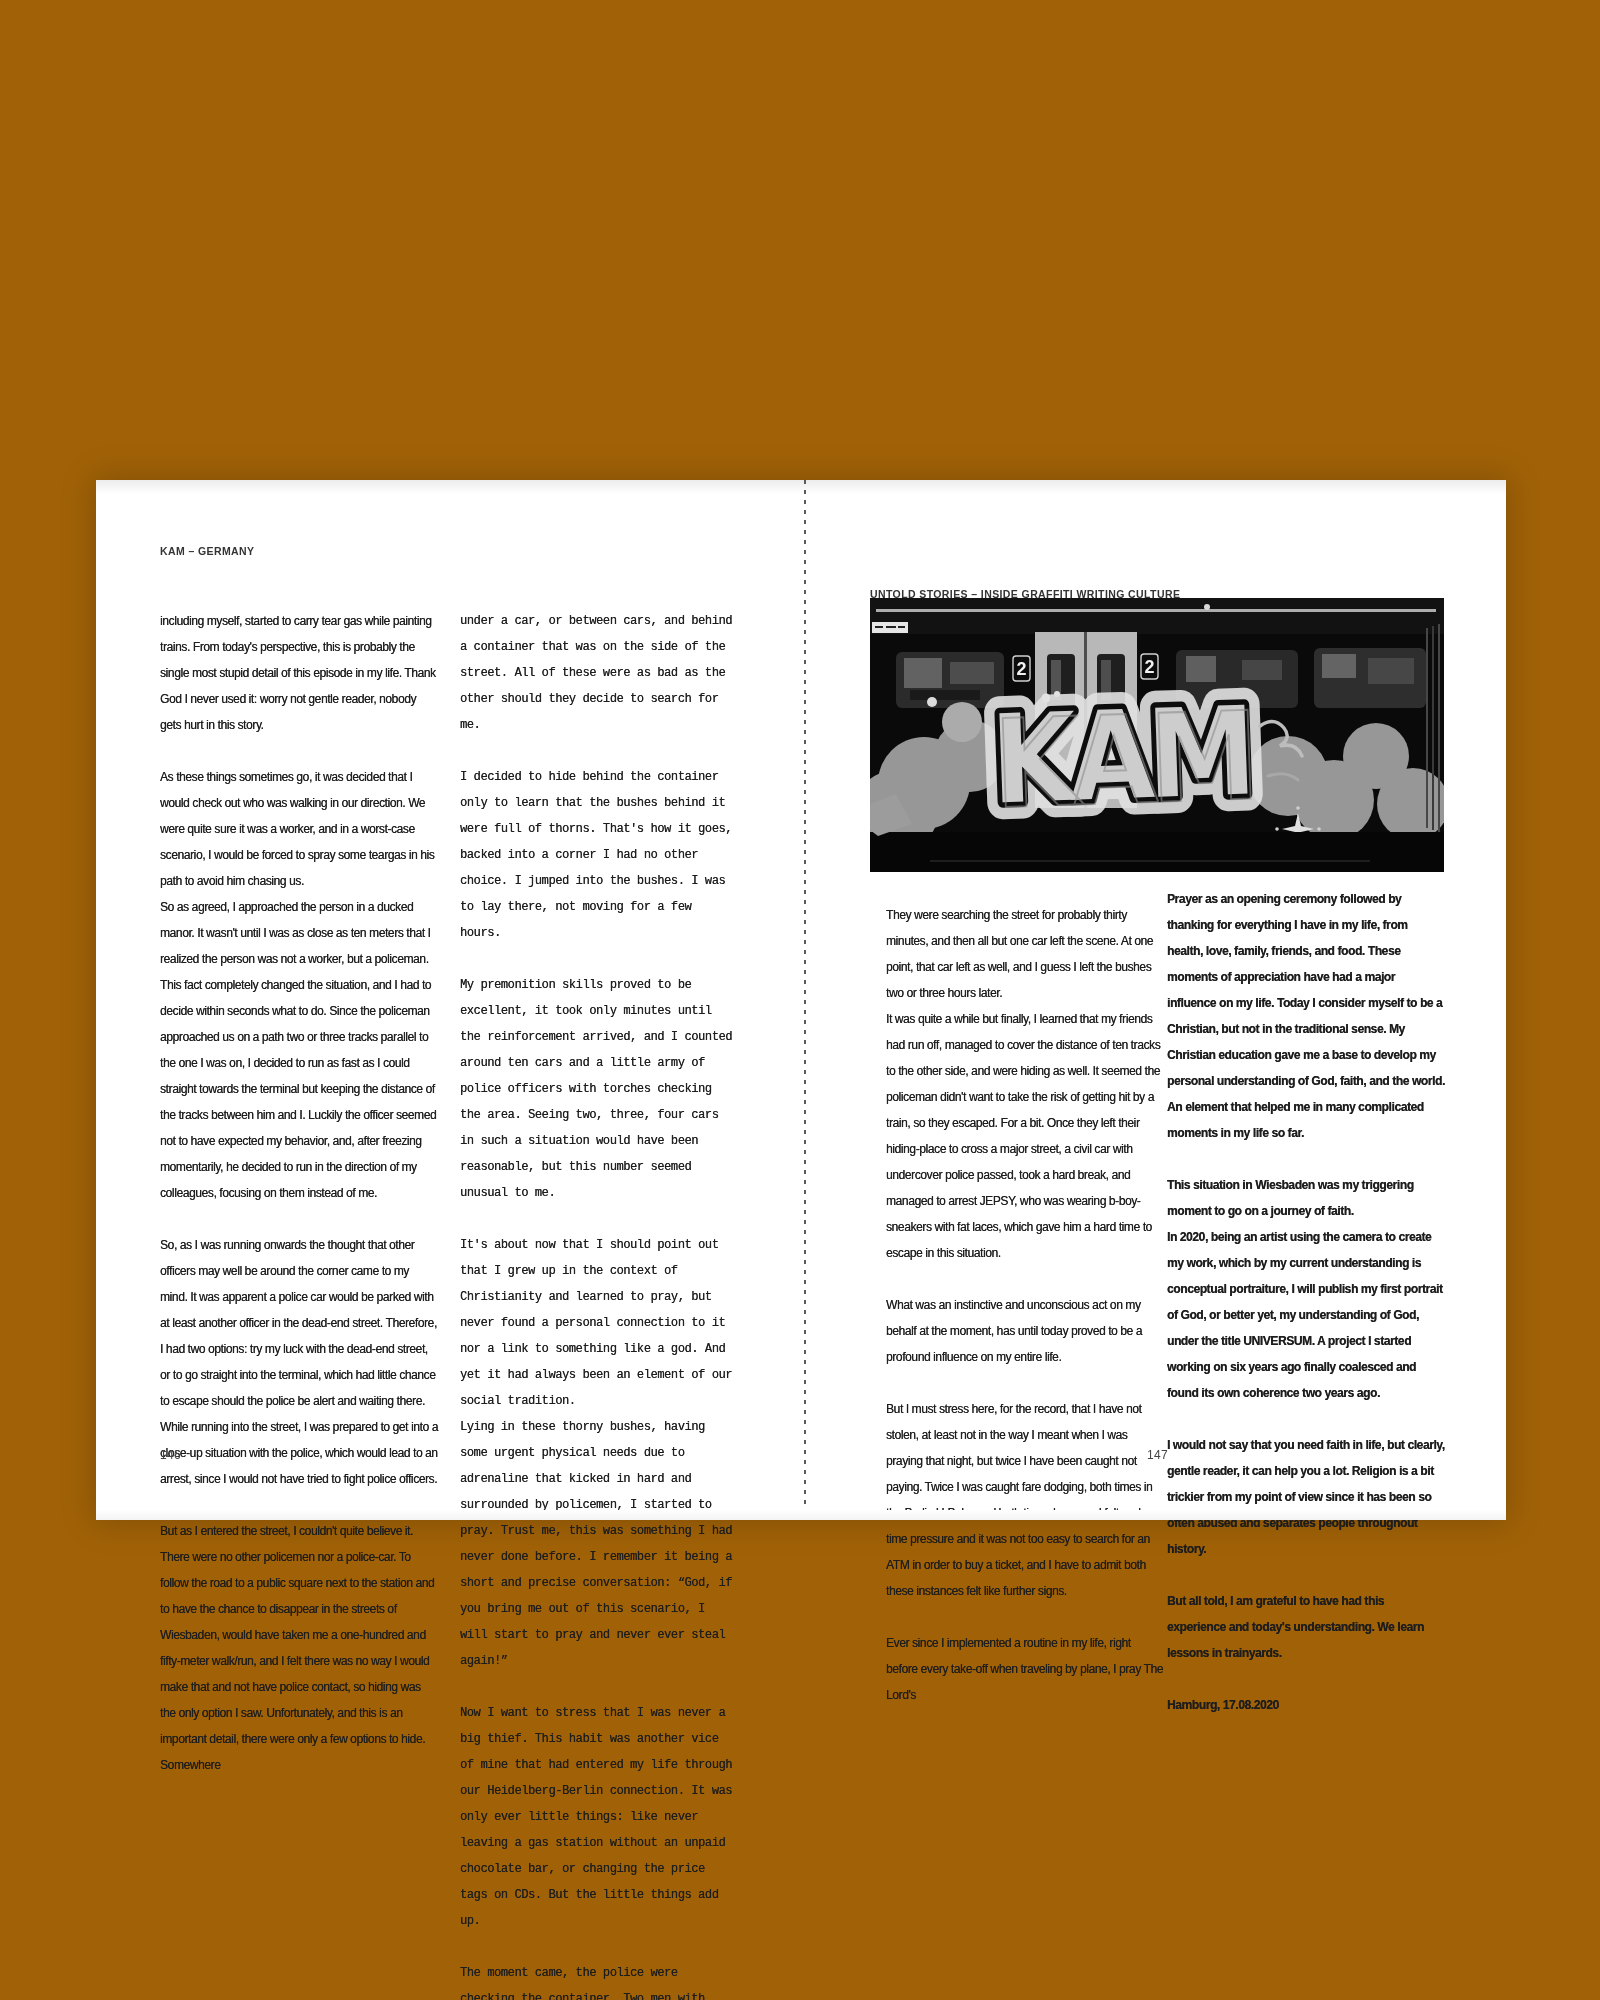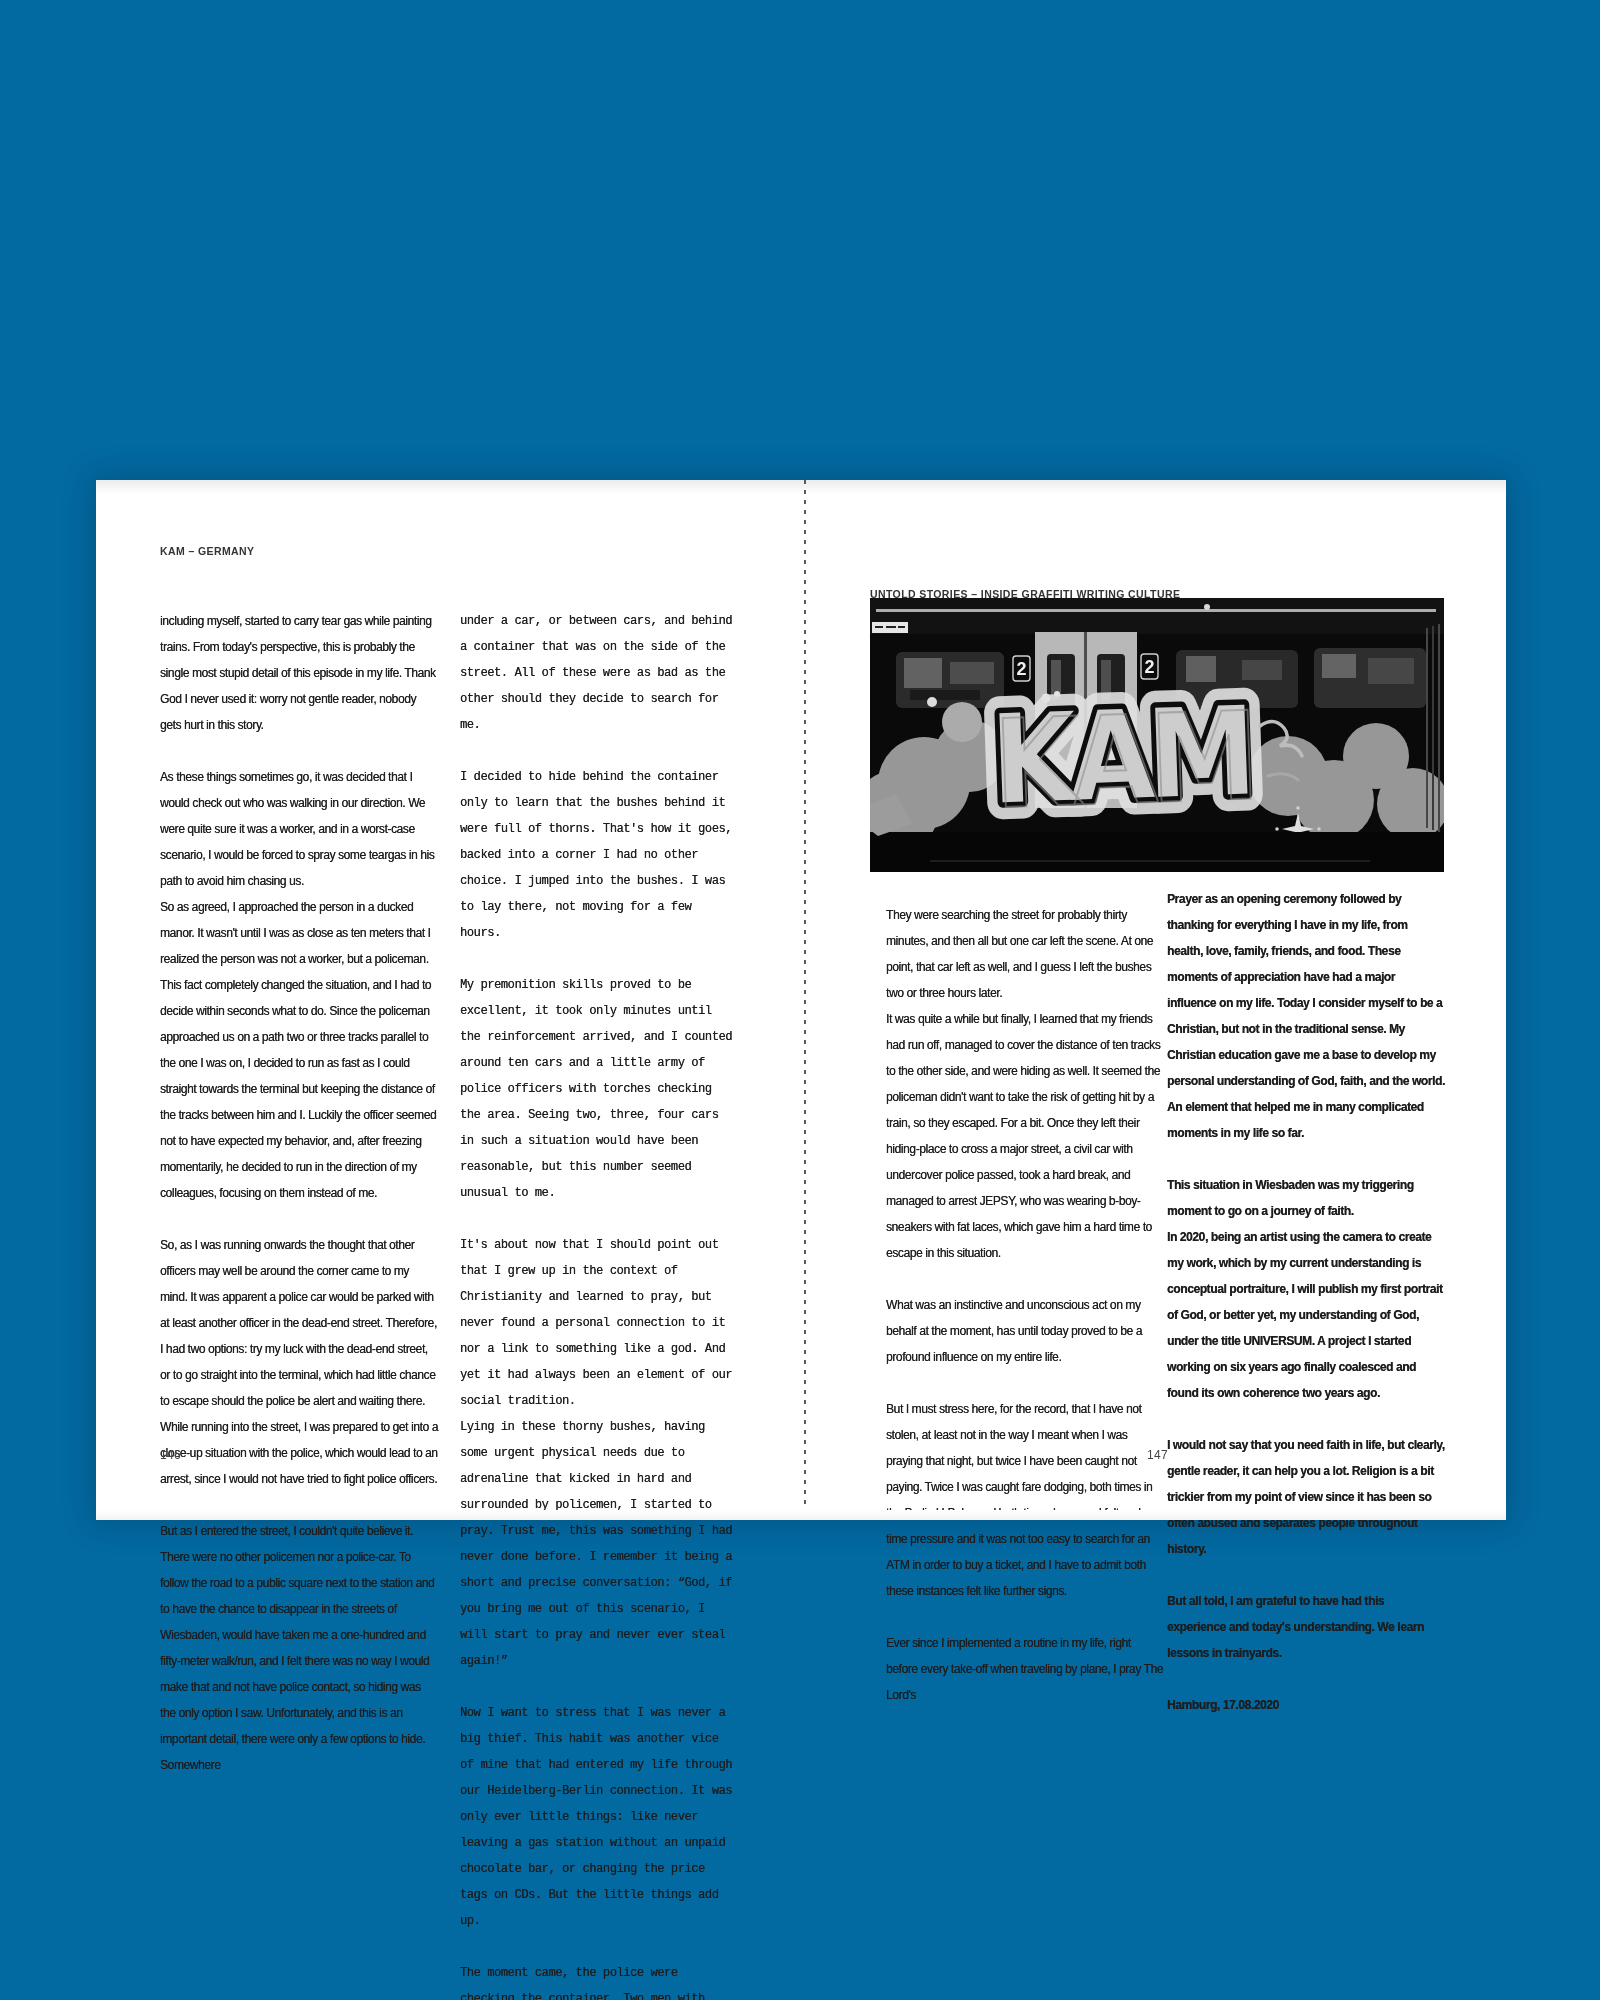--- a/index.html
+++ b/index.html
@@ -1,17 +1,17 @@
 <!DOCTYPE html>
 <html><head>
 <meta charset="utf-8">
 <title>Book spread – Untold Stories</title>
 <style>
   html,body{margin:0;padding:0;background:#ffffff;}
-  .screen{position:relative;width:1600px;height:2000px;background:#0369a1;overflow:hidden;
+  .screen{position:relative;width:1600px;height:2000px;background:#a16207;overflow:hidden;
           font-family:"Liberation Sans",sans-serif;}
   .spread{position:absolute;left:96px;top:480px;width:1410px;height:1040px;background:#ffffff;
           box-shadow:0 0 30px 4px rgba(0,0,0,0.18);}
   .spread::before{content:"";position:absolute;left:0;top:0;right:0;height:14px;
           background:linear-gradient(#ececec,#ffffff);pointer-events:none;}
   .spread::after{content:"";position:absolute;left:0;bottom:0;right:0;height:10px;
           background:linear-gradient(#ffffff,#f3f3f3);pointer-events:none;}
   .fold{position:absolute;left:708px;top:0;width:2px;height:1040px;
         background:repeating-linear-gradient(to bottom,#5a5a5a 0 4px,transparent 4px 10px);}
   .running-head{position:absolute;top:65px;font-size:10.5px;font-weight:bold;

